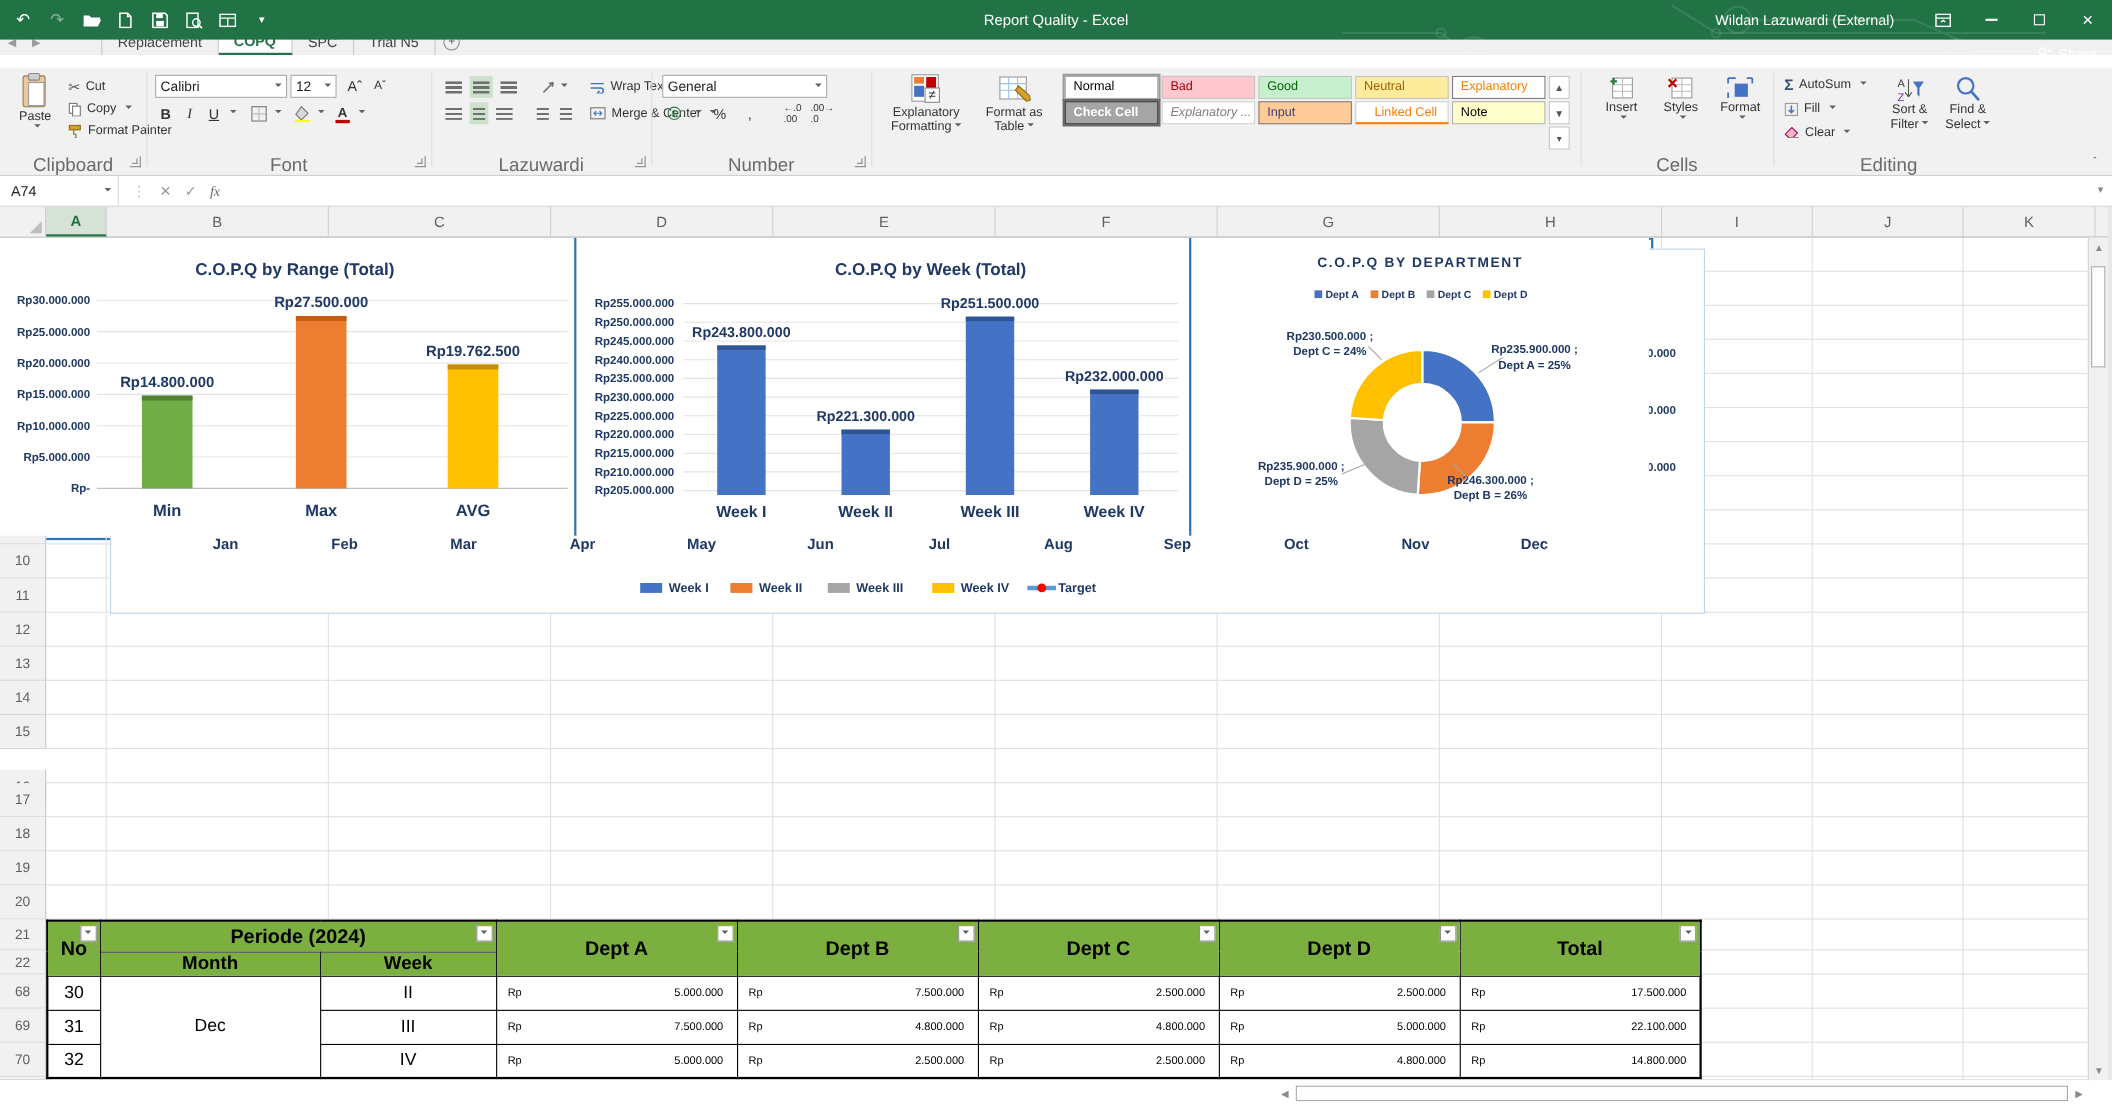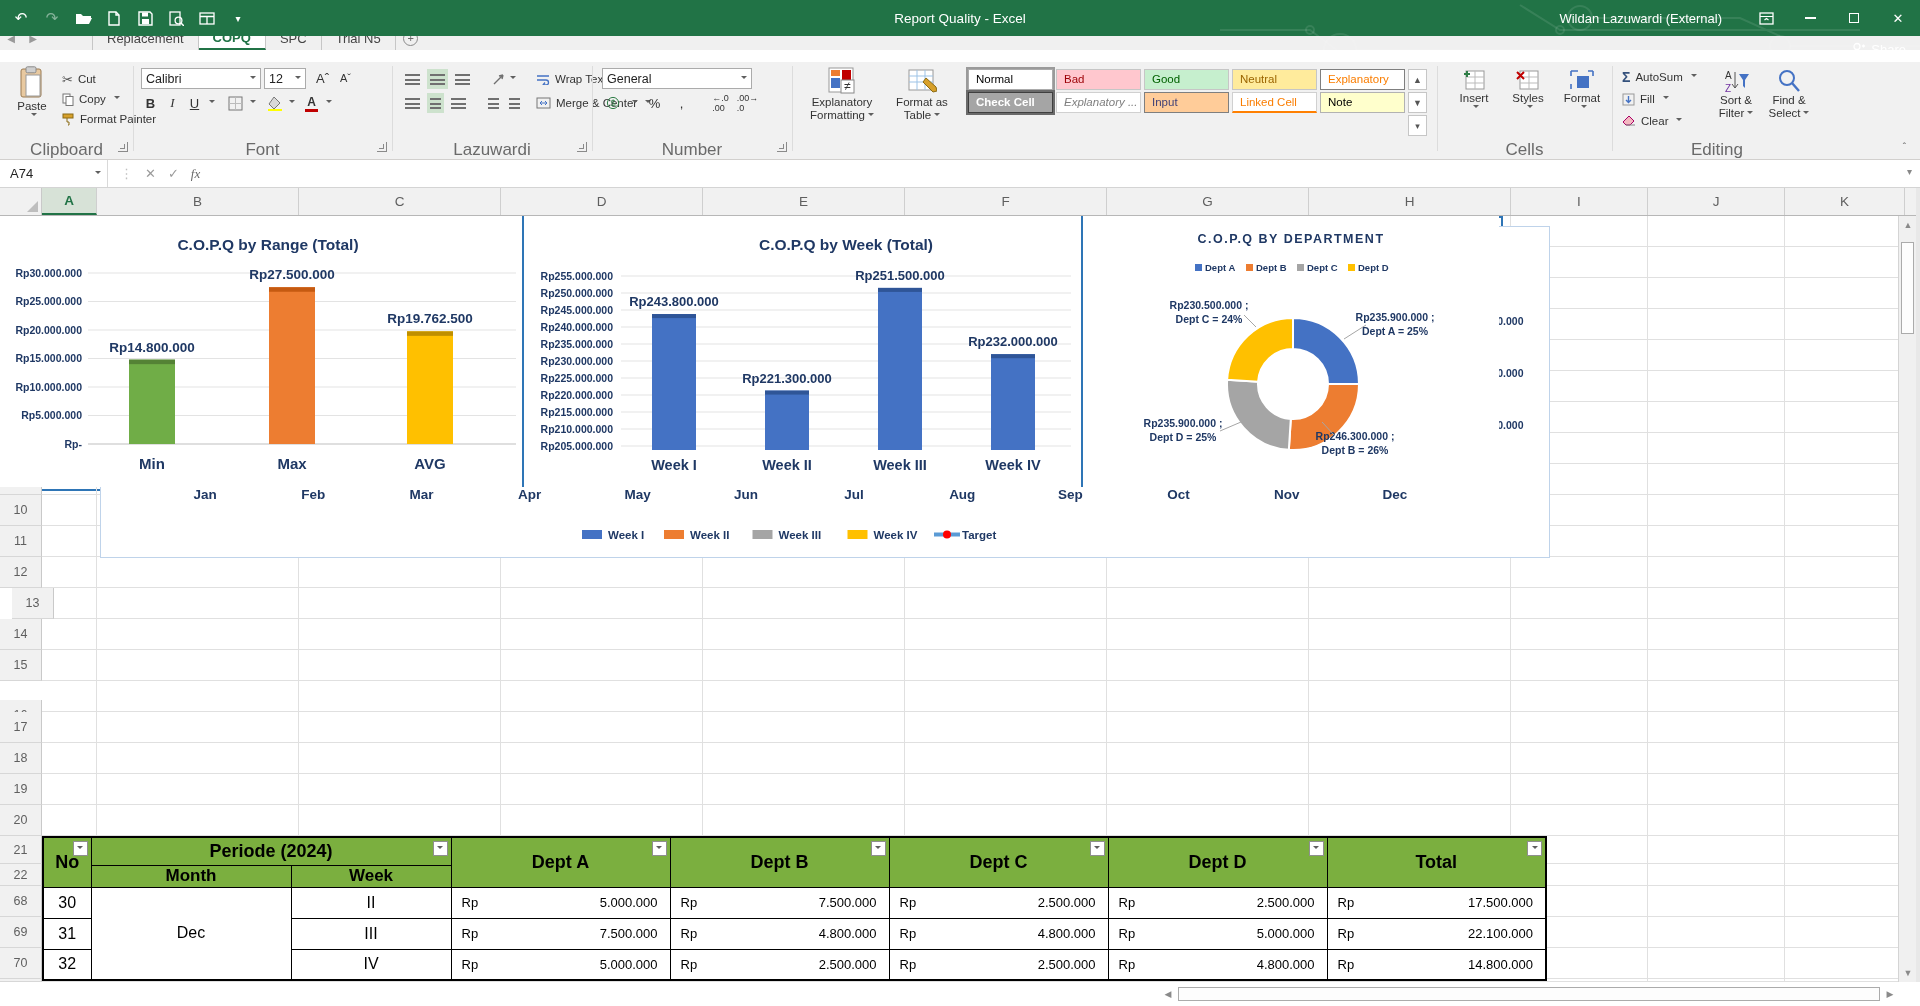--- a/index.html
+++ b/index.html
@@ -78,21 +78,21 @@
   svg text { font-family:"Liberation Sans",sans-serif; }
 
   
   #copq-table { position:absolute; left:42px; top:620px; width:1503px; border-collapse:collapse; table-layout:fixed; background:#fff; border:2px solid #000; }
   #copq-table th, #copq-table td { border:1px solid #000; overflow:hidden; white-space:nowrap; }
   #copq-table th { background:#7BAF3F; font-weight:bold; color:#000; position:relative; }
   .th-big { font-size:18px; }
   .th-mid { font-size:17px; }
   tr.hr1 { height:28px; } tr.hr2 { height:22px; } tr.dr { height:31px; }
   td.c { text-align:center; font-size:16px; }
-  td.rp { font-size:13px; }
+  td.rp { font-size:10px; }
   td.rp .wrap { display:flex; justify-content:space-between; padding:0 12px 0 10px; }
   .filter { position:absolute; top:3px; right:3px; width:15px; height:15px; background:#fff; border:1px solid #8f8f8f; display:flex; align-items:center; justify-content:center; }
   .filter .car { margin:0; border-width:3.5px; }
 
   
   #tabstrip { left:0; top:982px; width:1920px; height:24px; background:#F0F0F0; border-top:1px solid #C6C6C6; display:flex; align-items:stretch; z-index:45; }
   .tnav { width:22px; display:flex; align-items:center; justify-content:center; color:#9a9a9a; font-size:10px; }
   .stab { display:flex; align-items:center; padding:0 14px; font-size:13px; color:#444; border-right:1px solid #C6C6C6; }
   .stab:first-of-type { border-left:1px solid #C6C6C6; }
   .stab.active { background:#fff; color:#217346; font-weight:bold; border-bottom:2.5px solid #217346; }
@@ -384,21 +384,21 @@
     </div>
     <div id="style-gallery">
         <div class="stylecell" style="left: 968px; top: 7px; background: rgb(255, 255, 255); color: rgb(0, 0, 0); border-color: rgb(171, 171, 171); box-shadow: rgb(154, 154, 154) 0px 0px 0px 2px;">Normal</div>
         <div class="stylecell" style="left: 1056px; top: 7px; background: rgb(255, 199, 206); color: rgb(156, 0, 6);">Bad</div>
         <div class="stylecell" style="left: 1144px; top: 7px; background: rgb(198, 239, 206); color: rgb(0, 97, 0);">Good</div>
         <div class="stylecell" style="left: 1232px; top: 7px; background: rgb(255, 235, 156); color: rgb(156, 101, 0);">Neutral</div>
         <div class="stylecell" style="left: 1320px; top: 7px; background: rgb(255, 255, 255); color: rgb(250, 125, 0); border-color: rgb(127, 127, 127);">Explanatory</div>
         <div class="stylecell" style="left: 968px; top: 30px; background: rgb(165, 165, 165); color: rgb(255, 255, 255); border-color: rgb(63, 63, 63); font-weight: bold; box-shadow: rgb(106, 106, 106) 0px 0px 0px 2px;">Check Cell</div>
         <div class="stylecell" style="left: 1056px; top: 30px; background: rgb(255, 255, 255); color: rgb(127, 127, 127); border-color: rgb(208, 208, 208); font-style: italic;">Explanatory ...</div>
         <div class="stylecell" style="left: 1144px; top: 30px; background: rgb(255, 204, 153); color: rgb(63, 63, 118); border-color: rgb(127, 127, 127);">Input</div>
-        <div class="stylecell" style="left: 1232px; top: 30px; background: rgb(255, 255, 255); color: rgb(250, 125, 0); border-color: rgb(208, 208, 208) rgb(208, 208, 208) rgb(255, 128, 1); border-bottom-width: 2.5px; border-bottom-style: double;">Linked Cell</div>
+        <div class="stylecell" style="left: 1232px; top: 30px; background: rgb(255, 255, 255); color: rgb(250, 125, 0); border-color: rgb(208, 208, 208) rgb(208, 208, 208) rgb(255, 128, 1); border-bottom-width: 2.5px; border-bottom-style: double; text-align: center;">Linked Cell</div>
         <div class="stylecell" style="left: 1320px; top: 30px; background: rgb(255, 255, 204); color: rgb(0, 0, 0); border-color: rgb(178, 178, 178);">Note</div>
       </div>
     <div class="gal-strip" style="left:1408px;top:7px">▲</div>
     <div class="gal-strip" style="left:1408px;top:30px">▼</div>
     <div class="gal-strip" style="left:1408px;top:53px">▾</div>
     <div class="gsep" style="left:1437px"></div>
 
     <div class="bigbtn" style="left:1449px;top:6px;width:50px">
       <svg width="26" height="24">
           <rect x="5" y="3" width="18" height="18" fill="#fff" stroke="#999"></rect>
@@ -547,21 +547,21 @@
         <div class="rhcell" style="top: 62px; height: 31px;">3</div>
         <div class="rhcell" style="top: 93px; height: 31px;">4</div>
         <div class="rhcell" style="top: 124px; height: 31px;">5</div>
         <div class="rhcell" style="top: 155px; height: 31px;">6</div>
         <div class="rhcell" style="top: 186px; height: 31px;">7</div>
         <div class="rhcell" style="top: 217px; height: 31px;">8</div>
         <div class="rhcell" style="top: 248px; height: 31px;">9</div>
         <div class="rhcell" style="top: 279px; height: 31px;">10</div>
         <div class="rhcell" style="top: 310px; height: 31px;">11</div>
         <div class="rhcell" style="top: 341px; height: 31px;">12</div>
-        <div class="rhcell" style="top: 372px; height: 31px; margin-left: 12px;">13</div>
+        <div class="rhcell" style="top: 372px; height: 31px;">13</div>
         <div class="rhcell" style="top: 403px; height: 31px;">14</div>
         <div class="rhcell" style="top: 434px; height: 31px;">15</div>
         <div class="rhcell" style="top: 484px; height: 31px;">16</div>
         <div class="rhcell" style="top: 496px; height: 31px;">17</div>
         <div class="rhcell" style="top: 527px; height: 31px; text-align: right;">18</div>
         <div class="rhcell" style="top: 558px; height: 31px;">19</div>
         <div class="rhcell" style="top: 589px; height: 31px;">20</div>
         <div class="rhcell" style="top: 620px; height: 28px;">21</div>
         <div class="rhcell" style="top: 648px; height: 22px;">22</div>
         <div class="rhcell" style="top: 670px; height: 31px;">68</div>

